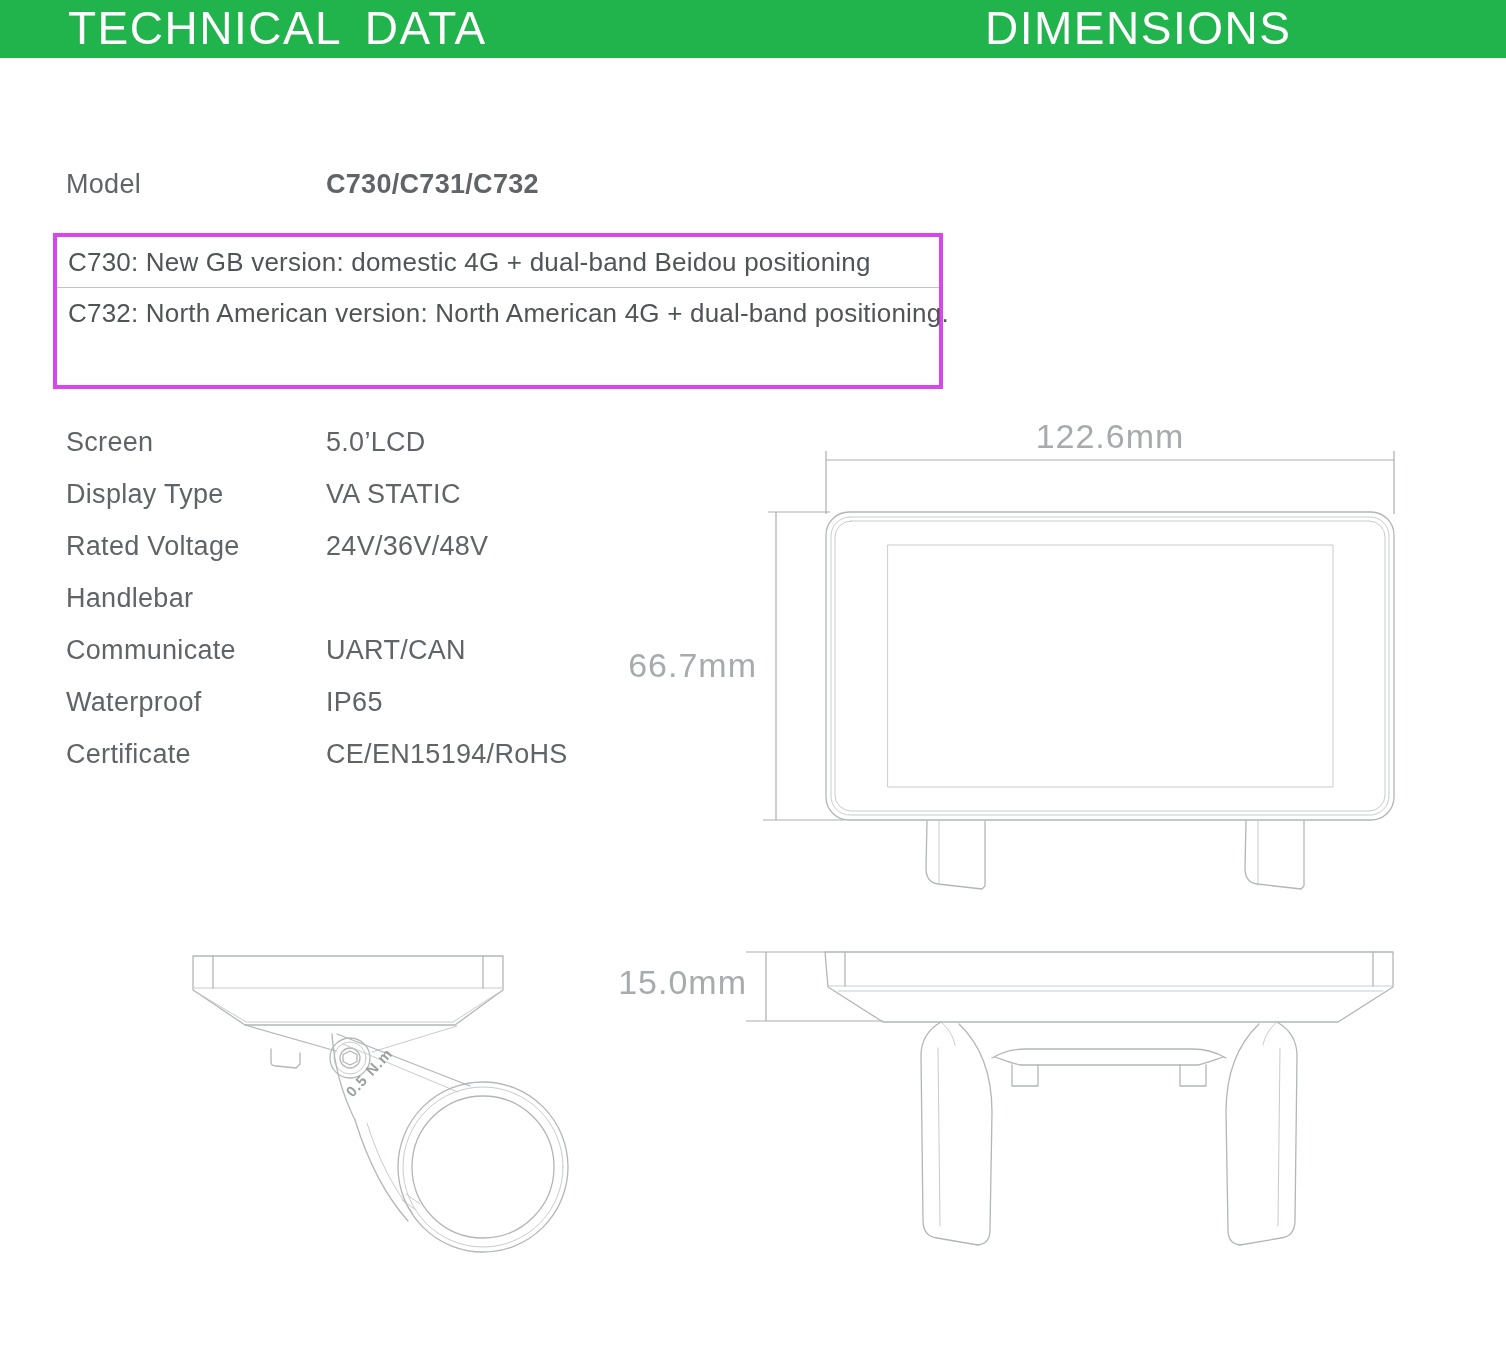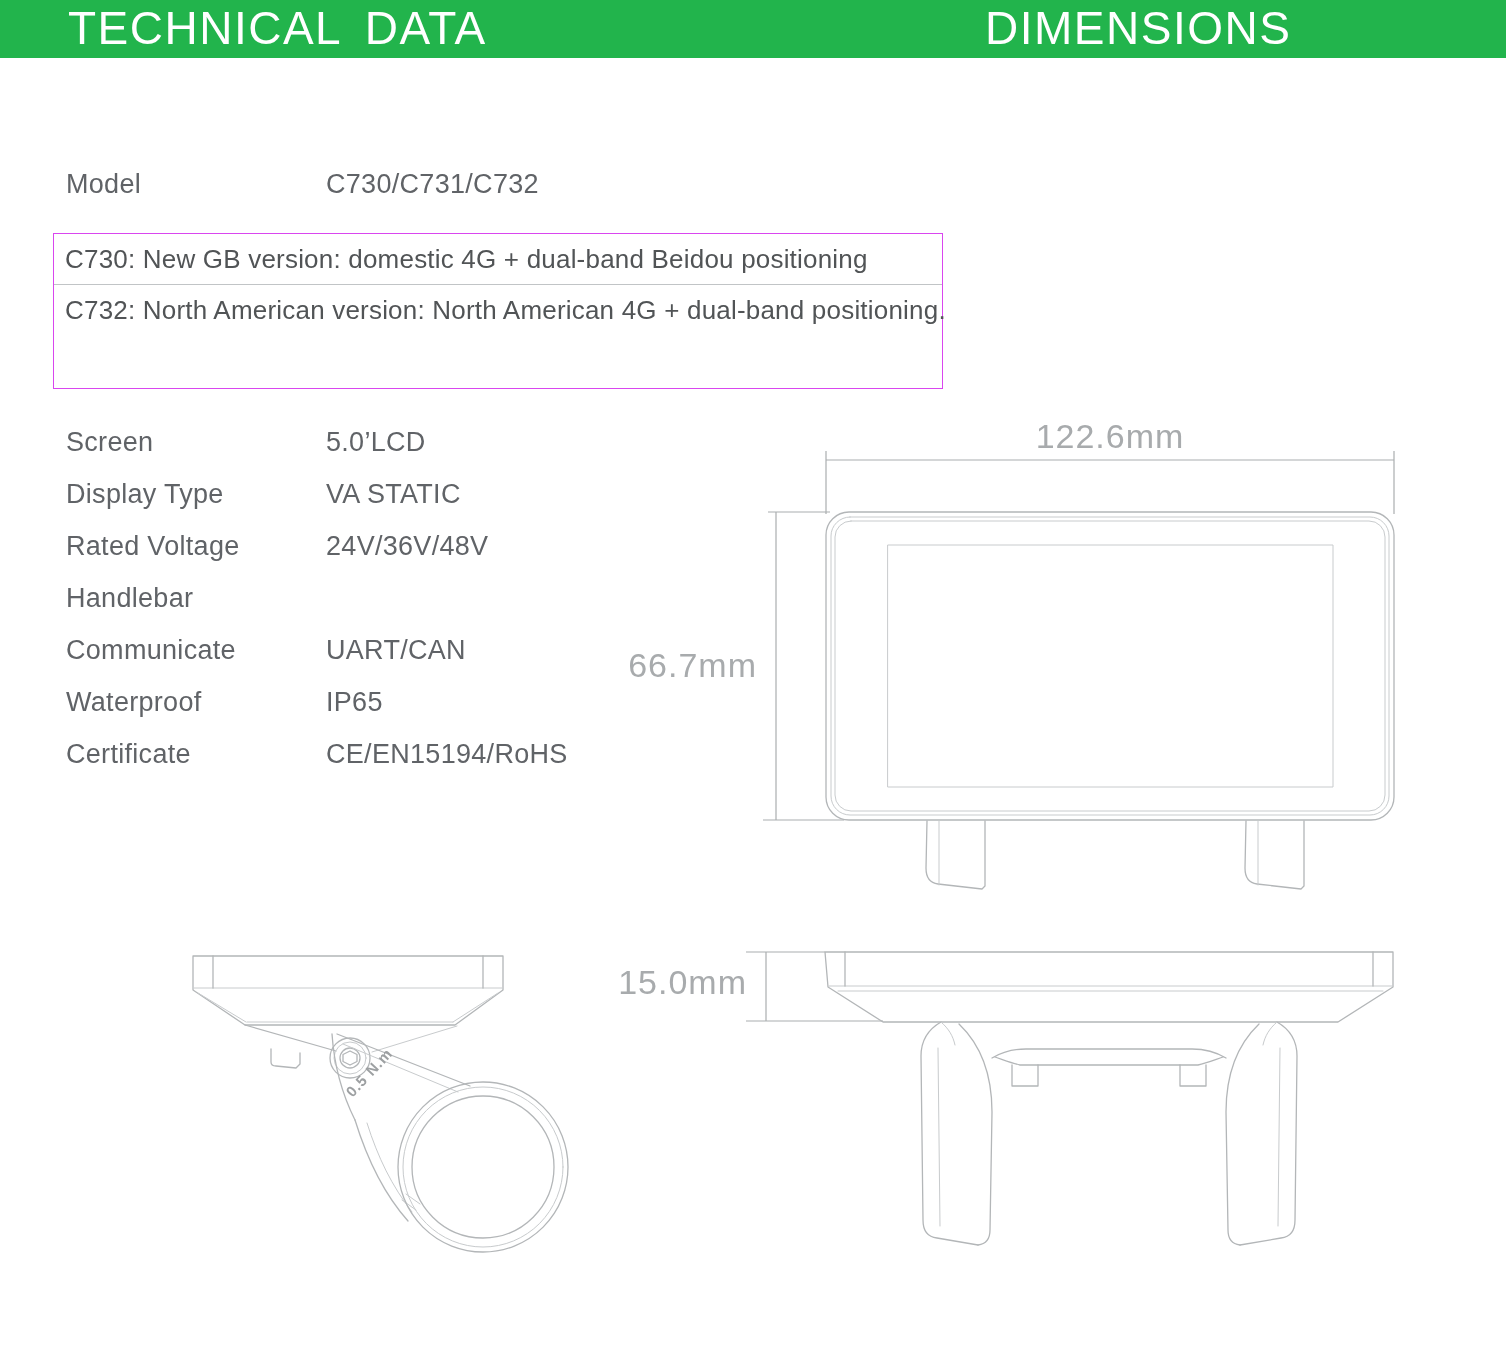--- a/index.html
+++ b/index.html
@@ -16,21 +16,21 @@
   }
   .bar-title.left{left:68px;}
   .bar-title.right{left:985px;}
   .kv{
     position:absolute;height:36px;line-height:36px;color:#606367;font-size:27px;letter-spacing:.3px;white-space:nowrap;
   }
   .kv.label{left:66px;}
   .kv.value{left:326px;}
   .variants{
     position:absolute;left:53px;top:233px;width:890px;height:156px;
-    border:1px solid #d946ef;box-sizing:border-box;background:#ffffff;
+    border:4px solid #d946ef;box-sizing:border-box;background:#ffffff;
   }
   .variant-row{
     height:50.5px;line-height:50.5px;border-bottom:1.5px solid #c1c4c6;
     padding-left:11px;font-size:26px;color:#515456;letter-spacing:.2px;white-space:nowrap;box-sizing:border-box;
   }
   .variant-row:last-child{border-bottom:none;}
   svg{position:absolute;overflow:visible;}
   svg text.dim{
     font-family:"Liberation Sans", sans-serif;font-size:34px;fill:#a8abad;letter-spacing:1px;
   }
@@ -45,21 +45,21 @@
 <body>
 
 <div class="page">
 
   <div class="topbar">
     <div class="bar-title right">DIMENSIONS</div>
     <div class="bar-title left">TECHNICAL DATA</div>
   </div>
 
   <div class="kv label" style="top:166px;">Model</div>
-  <div class="kv value" style="top:166px;">C730/C731/C732</div>
+  <div class="kv value" style="top:166px;font-weight:bold;">C730/C731/C732</div>
 
   <div class="variants">
     <div class="variant-row">C730: New GB version: domestic 4G + dual-band Beidou positioning</div>
     <div class="variant-row">C732: North American version: North American 4G + dual-band positioning.</div>
   </div>
 
   <div class="kv label" style="top:424px;">Screen</div>
   <div class="kv value" style="top:424px;">5.0’LCD</div>
   <div class="kv label" style="top:476px;">Display Type</div>
   <div class="kv value" style="top:476px;">VA STATIC</div>

